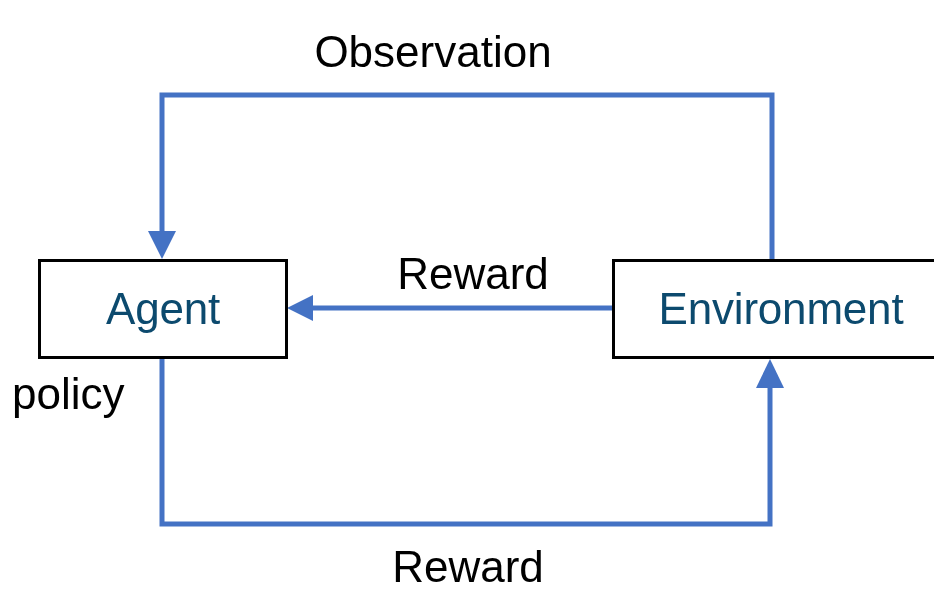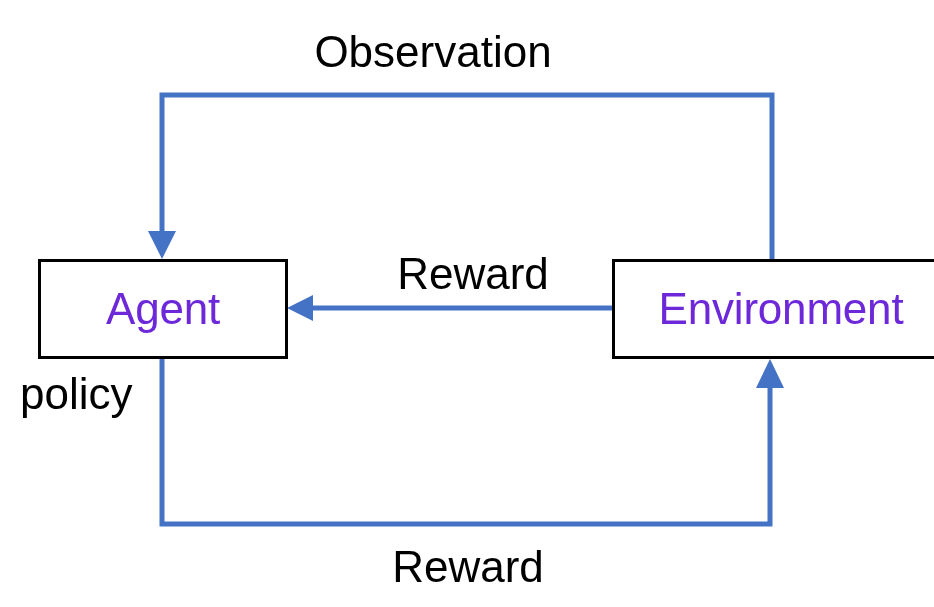--- a/index.html
+++ b/index.html
@@ -33,21 +33,21 @@
     background: #ffffff;
     border: 3px solid #000000;
     display: flex;
     align-items: center;
     justify-content: center;
   }
   .node-label {
     font-family: "Liberation Sans", sans-serif;
     font-size: 44px;
     line-height: 1;
-    color: #6d28d9;
+    color: #0c4a6e;
     white-space: nowrap;
     letter-spacing: -0.2px;
   }
   #node-agent {
     left: 38px;
     top: 259px;
     width: 250px;
     height: 100px;
   }
   #node-environment {
@@ -82,21 +82,21 @@
   }
   #label-reward > span { margin-left: 12px; }
   #label-action {
     left: 0px;
     top: 545px;
     width: 934px;
     text-align: center;
   }
   #label-action > span { margin-left: 2px; }
   #label-policy {
-    left: 20px;
+    left: 12px;
     top: 372px;
     text-align: left;
   }
 </style>
 </head>
 <body>
 
 <div id="canvas">
 
   <svg id="diagram-svg" viewBox="0 0 934 607" xmlns="http://www.w3.org/2000/svg">

